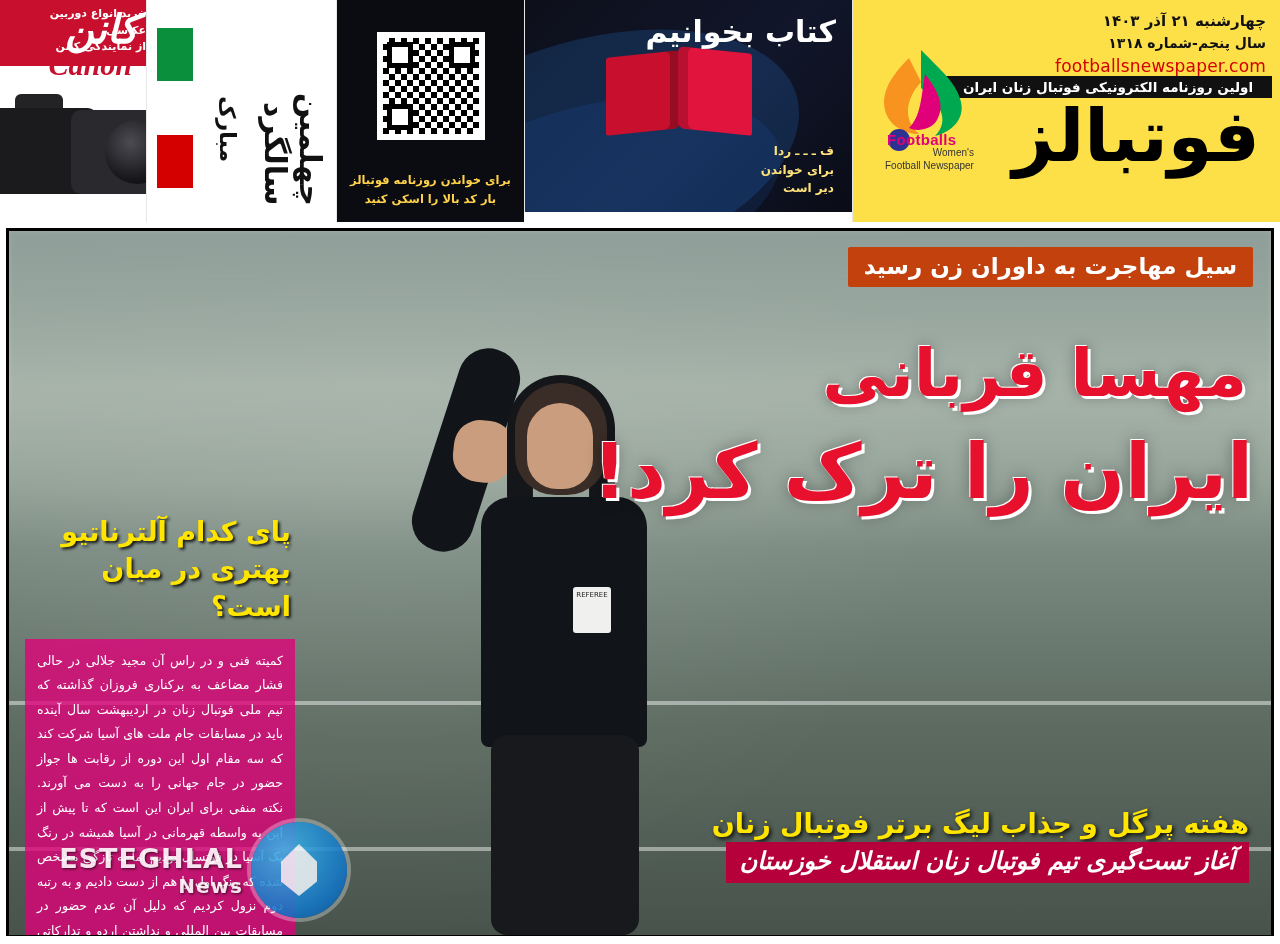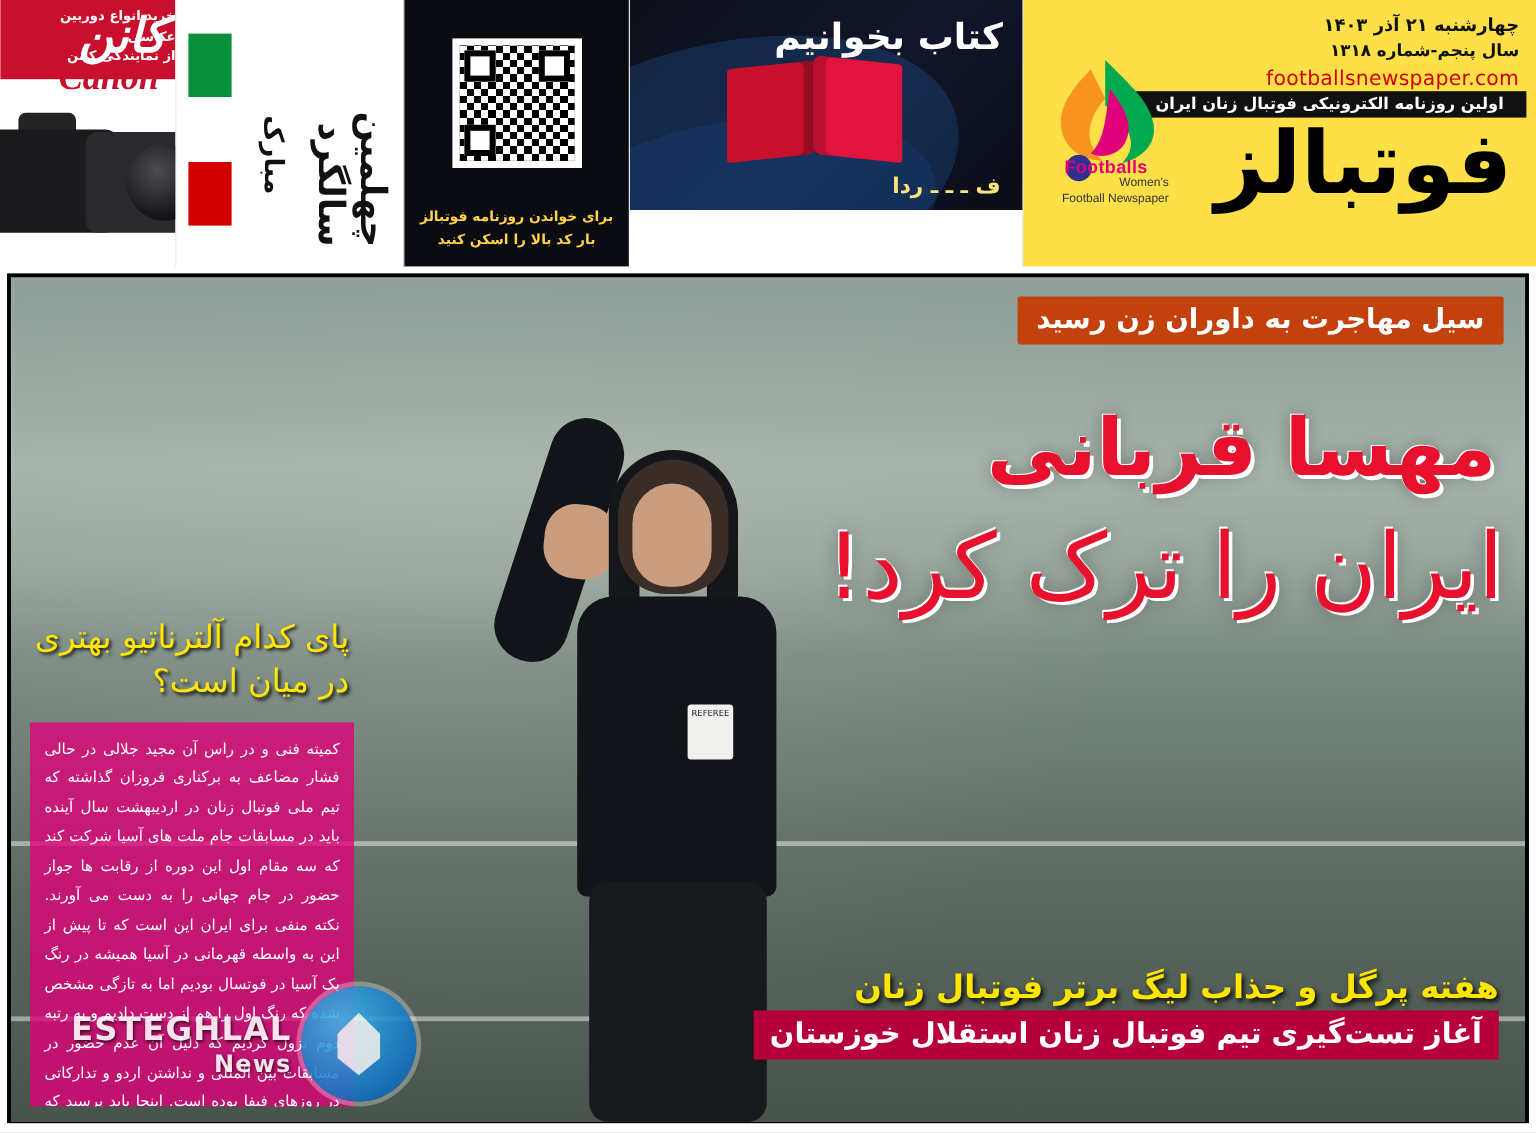--- a/index.html
+++ b/index.html
@@ -59,21 +59,21 @@
     letter-spacing: .3px;
   }
   .mh-logo-sub {
     position: absolute; bottom: 12px; left: 20px;
     font-size: 10px; color: #333; line-height: 1.25;
     text-align: right; font-family: "Liberation Sans", sans-serif;
   }
 
   
   .book-ad {
-    width: 328px; height: 175px;
+    width: 328px; height: 212px;
     position: relative;
     background: linear-gradient(135deg,#0d0f1a 0%, #11162b 55%, #0a0c16 100%);
     overflow: hidden;
     border-left: 1px solid #e7e7e7;
   }
   .book-ad .swoosh {
     position: absolute; width: 430px; height: 230px;
     border-radius: 50%;
     background: rgba(40,120,210,.22);
     left: -150px; top: 40px; transform: rotate(-16deg);
@@ -83,21 +83,21 @@
     border-radius: 50%;
     background: rgba(30,90,170,.18);
     left: -120px; top: 105px; transform: rotate(-14deg);
   }
   .book-title {
     position: absolute; top: 14px; right: 16px;
     color: #fff; font-size: 30px; font-weight: bold;
   }
   .book-sub {
     position: absolute; top: 142px; right: 18px;
-    color: #ffe27a; font-size: 18px; font-weight: bold;
+    color: #ffe27a; font-size: 12px; font-weight: bold;
     line-height: 1.55; text-align: right;
   }
   .book-img {
     position: absolute; top: 48px; right: 96px;
     width: 150px; height: 96px;
   }
   .book-img .b1 {
     position: absolute; width: 74px; height: 78px; left: 0; top: 6px;
     background: #c8102e; border-radius: 3px 6px 6px 3px;
     box-shadow: inset -10px 0 0 rgba(0,0,0,.25);
@@ -241,32 +241,32 @@
     letter-spacing: .5px;
   }
   .headline-1 {
     position: absolute; top: 104px; right: 24px;
     font-size: 66px; font-weight: bold; color: #e8112d;
     text-shadow: 3px 3px 0 #fff, -1px -1px 0 #fff, 0 0 14px rgba(0,0,0,.35);
     letter-spacing: -1px;
   }
   .headline-2 {
     position: absolute; top: 196px; right: 18px;
-    font-size: 76px; font-weight: normal; color: #e8112d;
+    font-size: 76px; font-weight: bold; color: #e8112d;
     text-shadow: 3px 3px 0 #fff, -1px -1px 0 #fff, 0 0 16px rgba(0,0,0,.35);
     letter-spacing: -1px;
   }
 
   
   .left-col {
     position: absolute; top: 282px; left: 16px;
     width: 270px;
   }
   .lc-title {
-    color: #ffe500; font-size: 27px; font-weight: normal;
+    color: #ffe500; font-size: 27px; font-weight: bold;
     line-height: 1.38; text-align: right;
     text-shadow: 2px 2px 3px rgba(0,0,0,.85);
     padding-right: 4px;
   }
   .lc-body {
     margin-top: 14px;
     background: rgba(225,0,122,.78);
     color: #fff;
     font-size: 12.6px; line-height: 1.95;
     text-align: justify;
@@ -300,20 +300,21 @@
   .teaser-1 {
     position: absolute; bottom: 96px; right: 22px;
     color: #ffe500; font-size: 27px; font-weight: bold;
     text-shadow: 2px 2px 4px rgba(0,0,0,.9);
   }
   .teaser-2 {
     position: absolute; bottom: 52px; right: 22px;
     background: #b6003c; color: #fff;
     font-size: 24px; font-weight: bold;
     padding: 5px 14px 8px;
+    font-style: italic;
   }
 
   
   .bottom-strip {
     position: absolute; left: 0; bottom: 0; width: 1280px; height: 8px;
     background: #ffffff;
   }
 </style>
 </head>
 <body>

